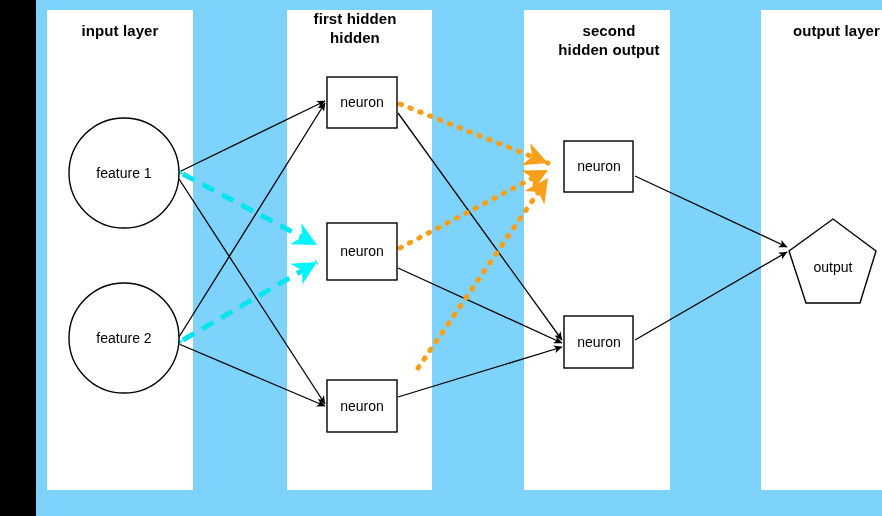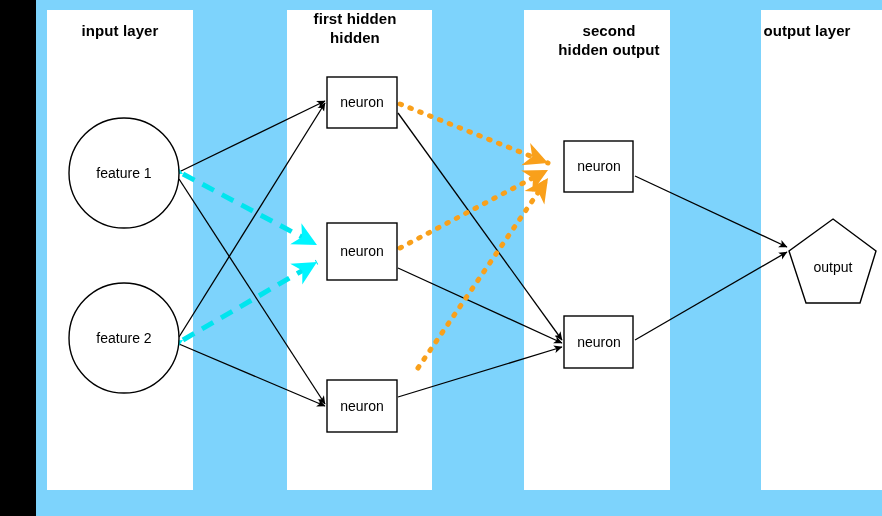--- a/index.html
+++ b/index.html
@@ -86,21 +86,21 @@
   <div class="layer-title" style="left:251px; top:9px; width:136px;">
     <div>first hidden</div>
     <div>hidden</div>
   </div>
 
   <div class="layer-title" style="left:488px; top:21px; width:170px;">
     <div>second</div>
     <div>hidden output</div>
   </div>
 
-  <div class="layer-title" style="left:698px; top:21px; width:146px;">
+  <div class="layer-title" style="left:698px; top:21px; width:146px;text-align:right;">
     <div>output layer</div>
   </div>
 
   <svg class="overlay" viewBox="0 0 882 516">
     <defs>
       <marker id="arrowBlack" markerWidth="9" markerHeight="9" refX="8" refY="4.5" orient="auto" markerUnits="userSpaceOnUse">
         <path d="M0,0.6 L8.5,4.5 L0,8.4 L2.2,4.5 Z" fill="#000000"></path>
       </marker>
       <marker id="arrowCyan" markerWidth="26" markerHeight="26" refX="24" refY="13" orient="auto" markerUnits="userSpaceOnUse">
         <path d="M0,1 L24,13 L0,25 L7,13 Z" fill="#00f5ff"></path>

